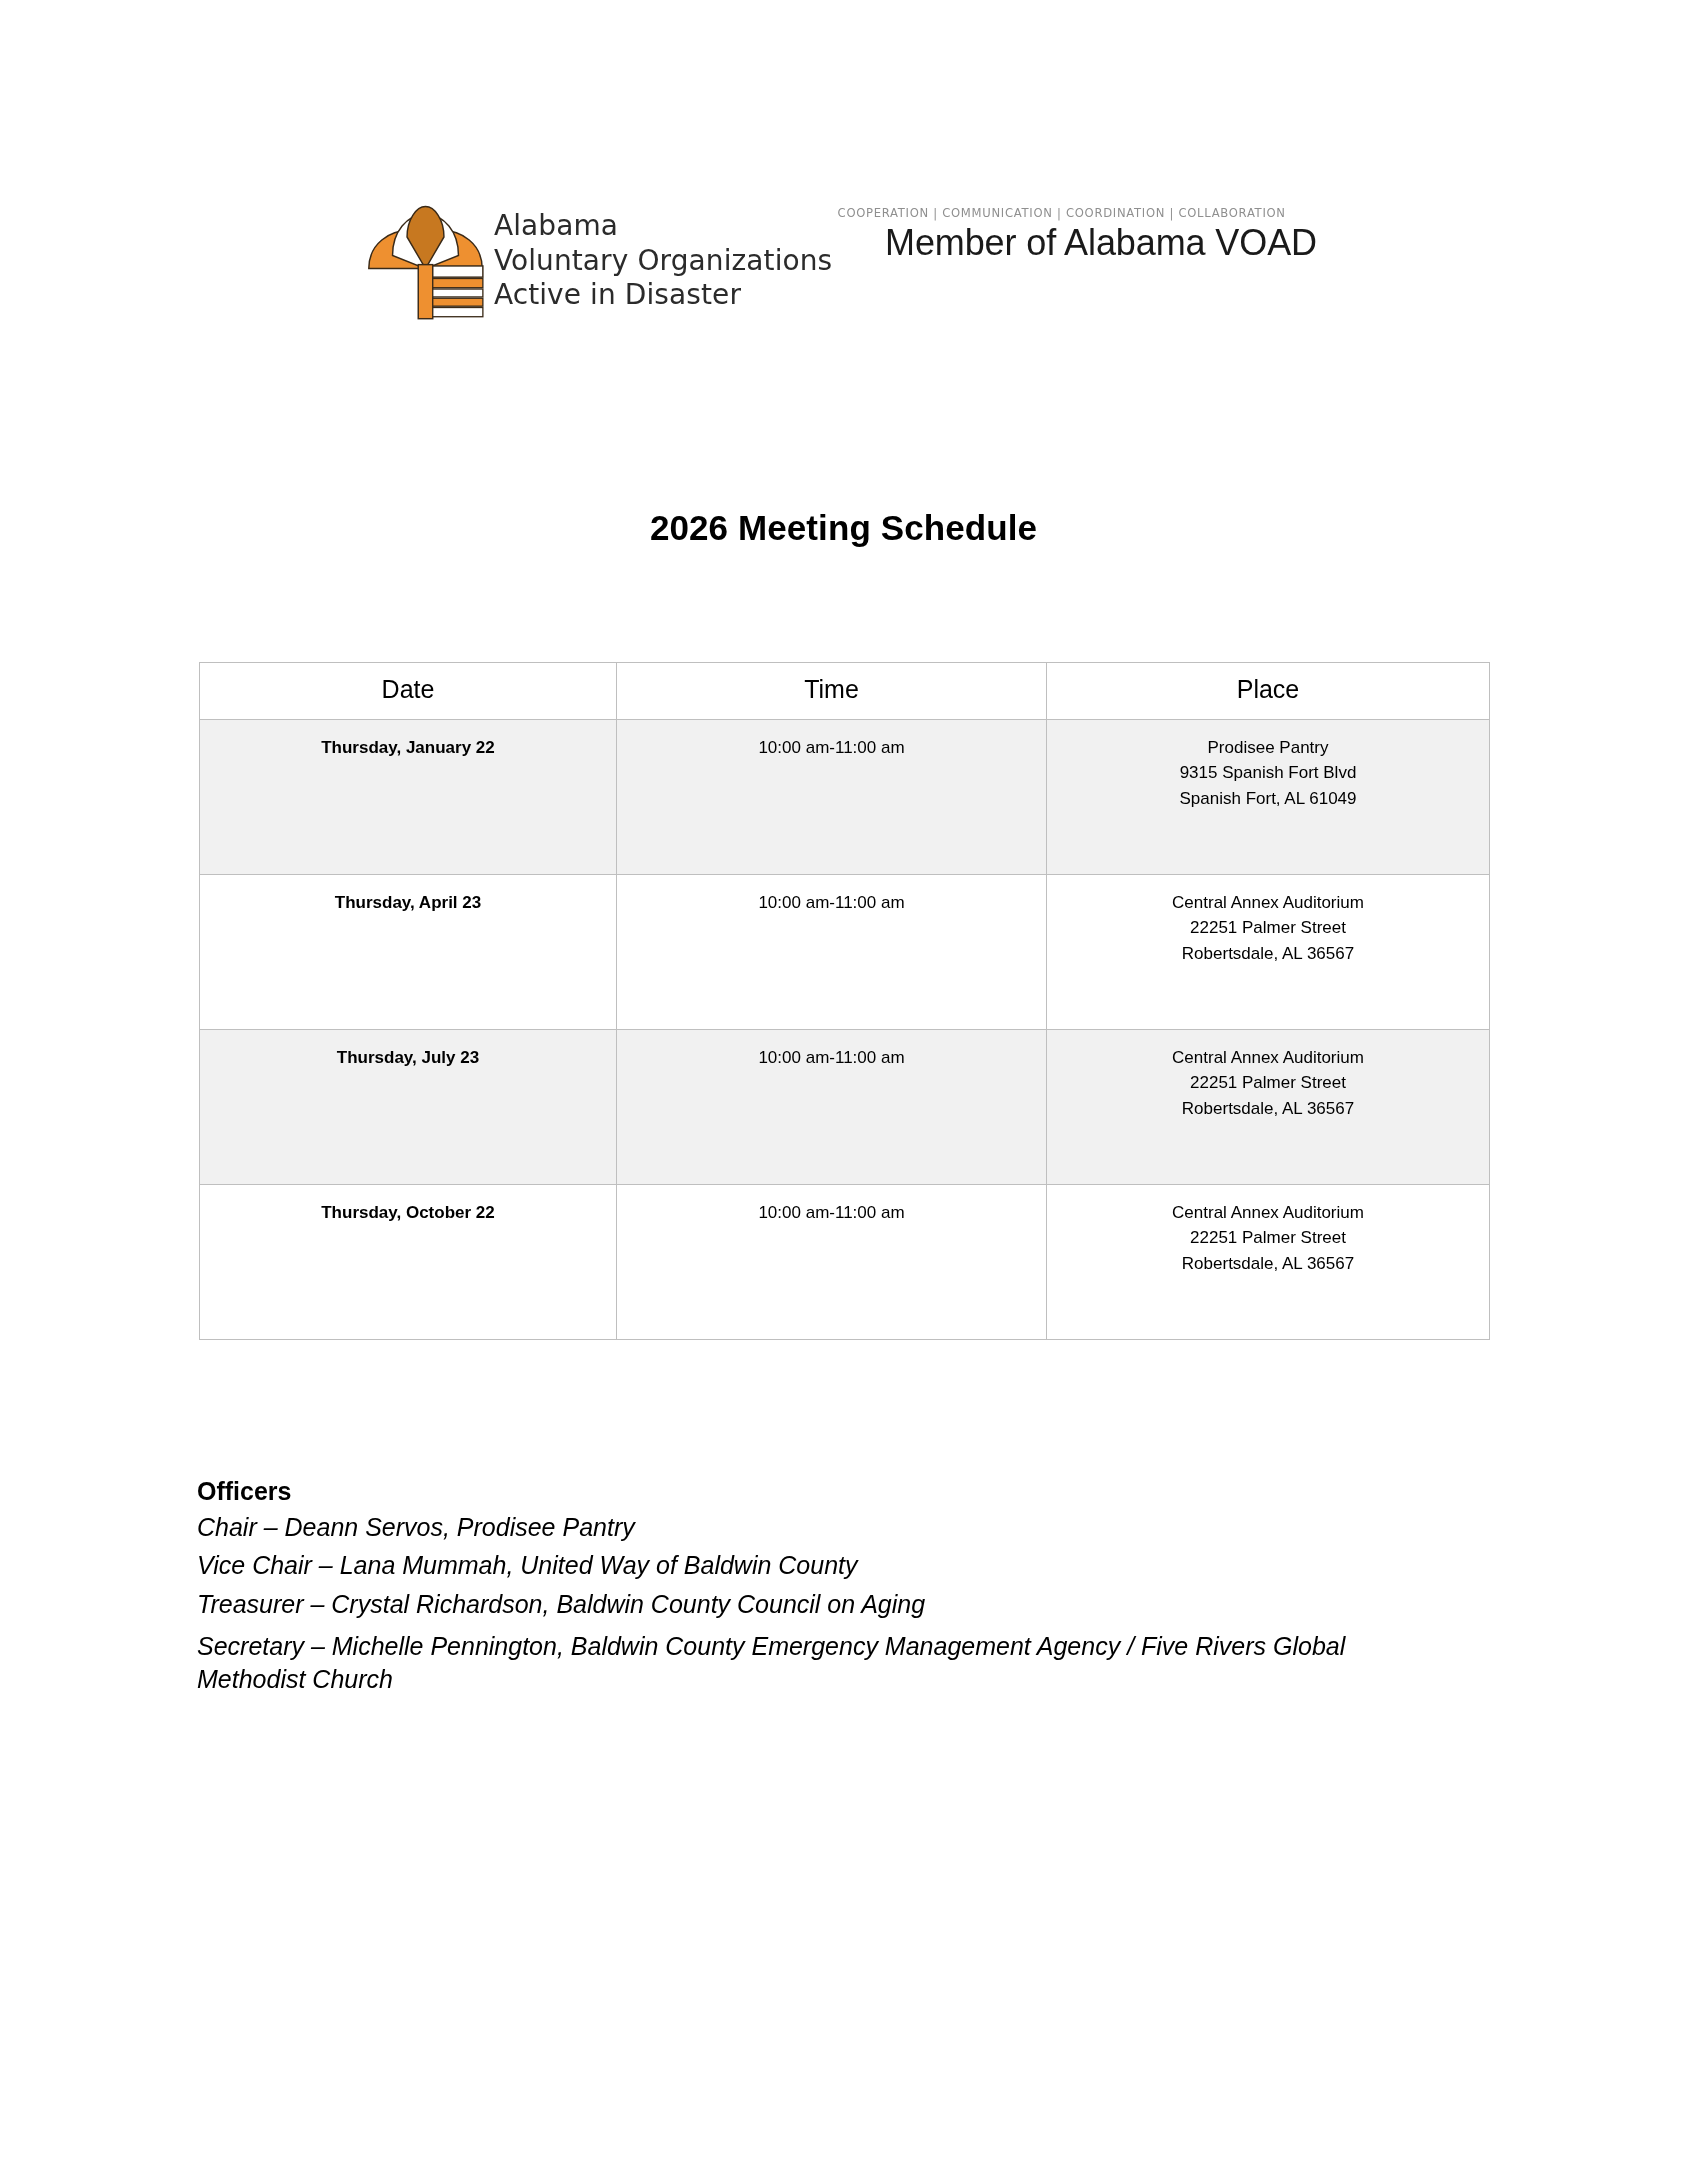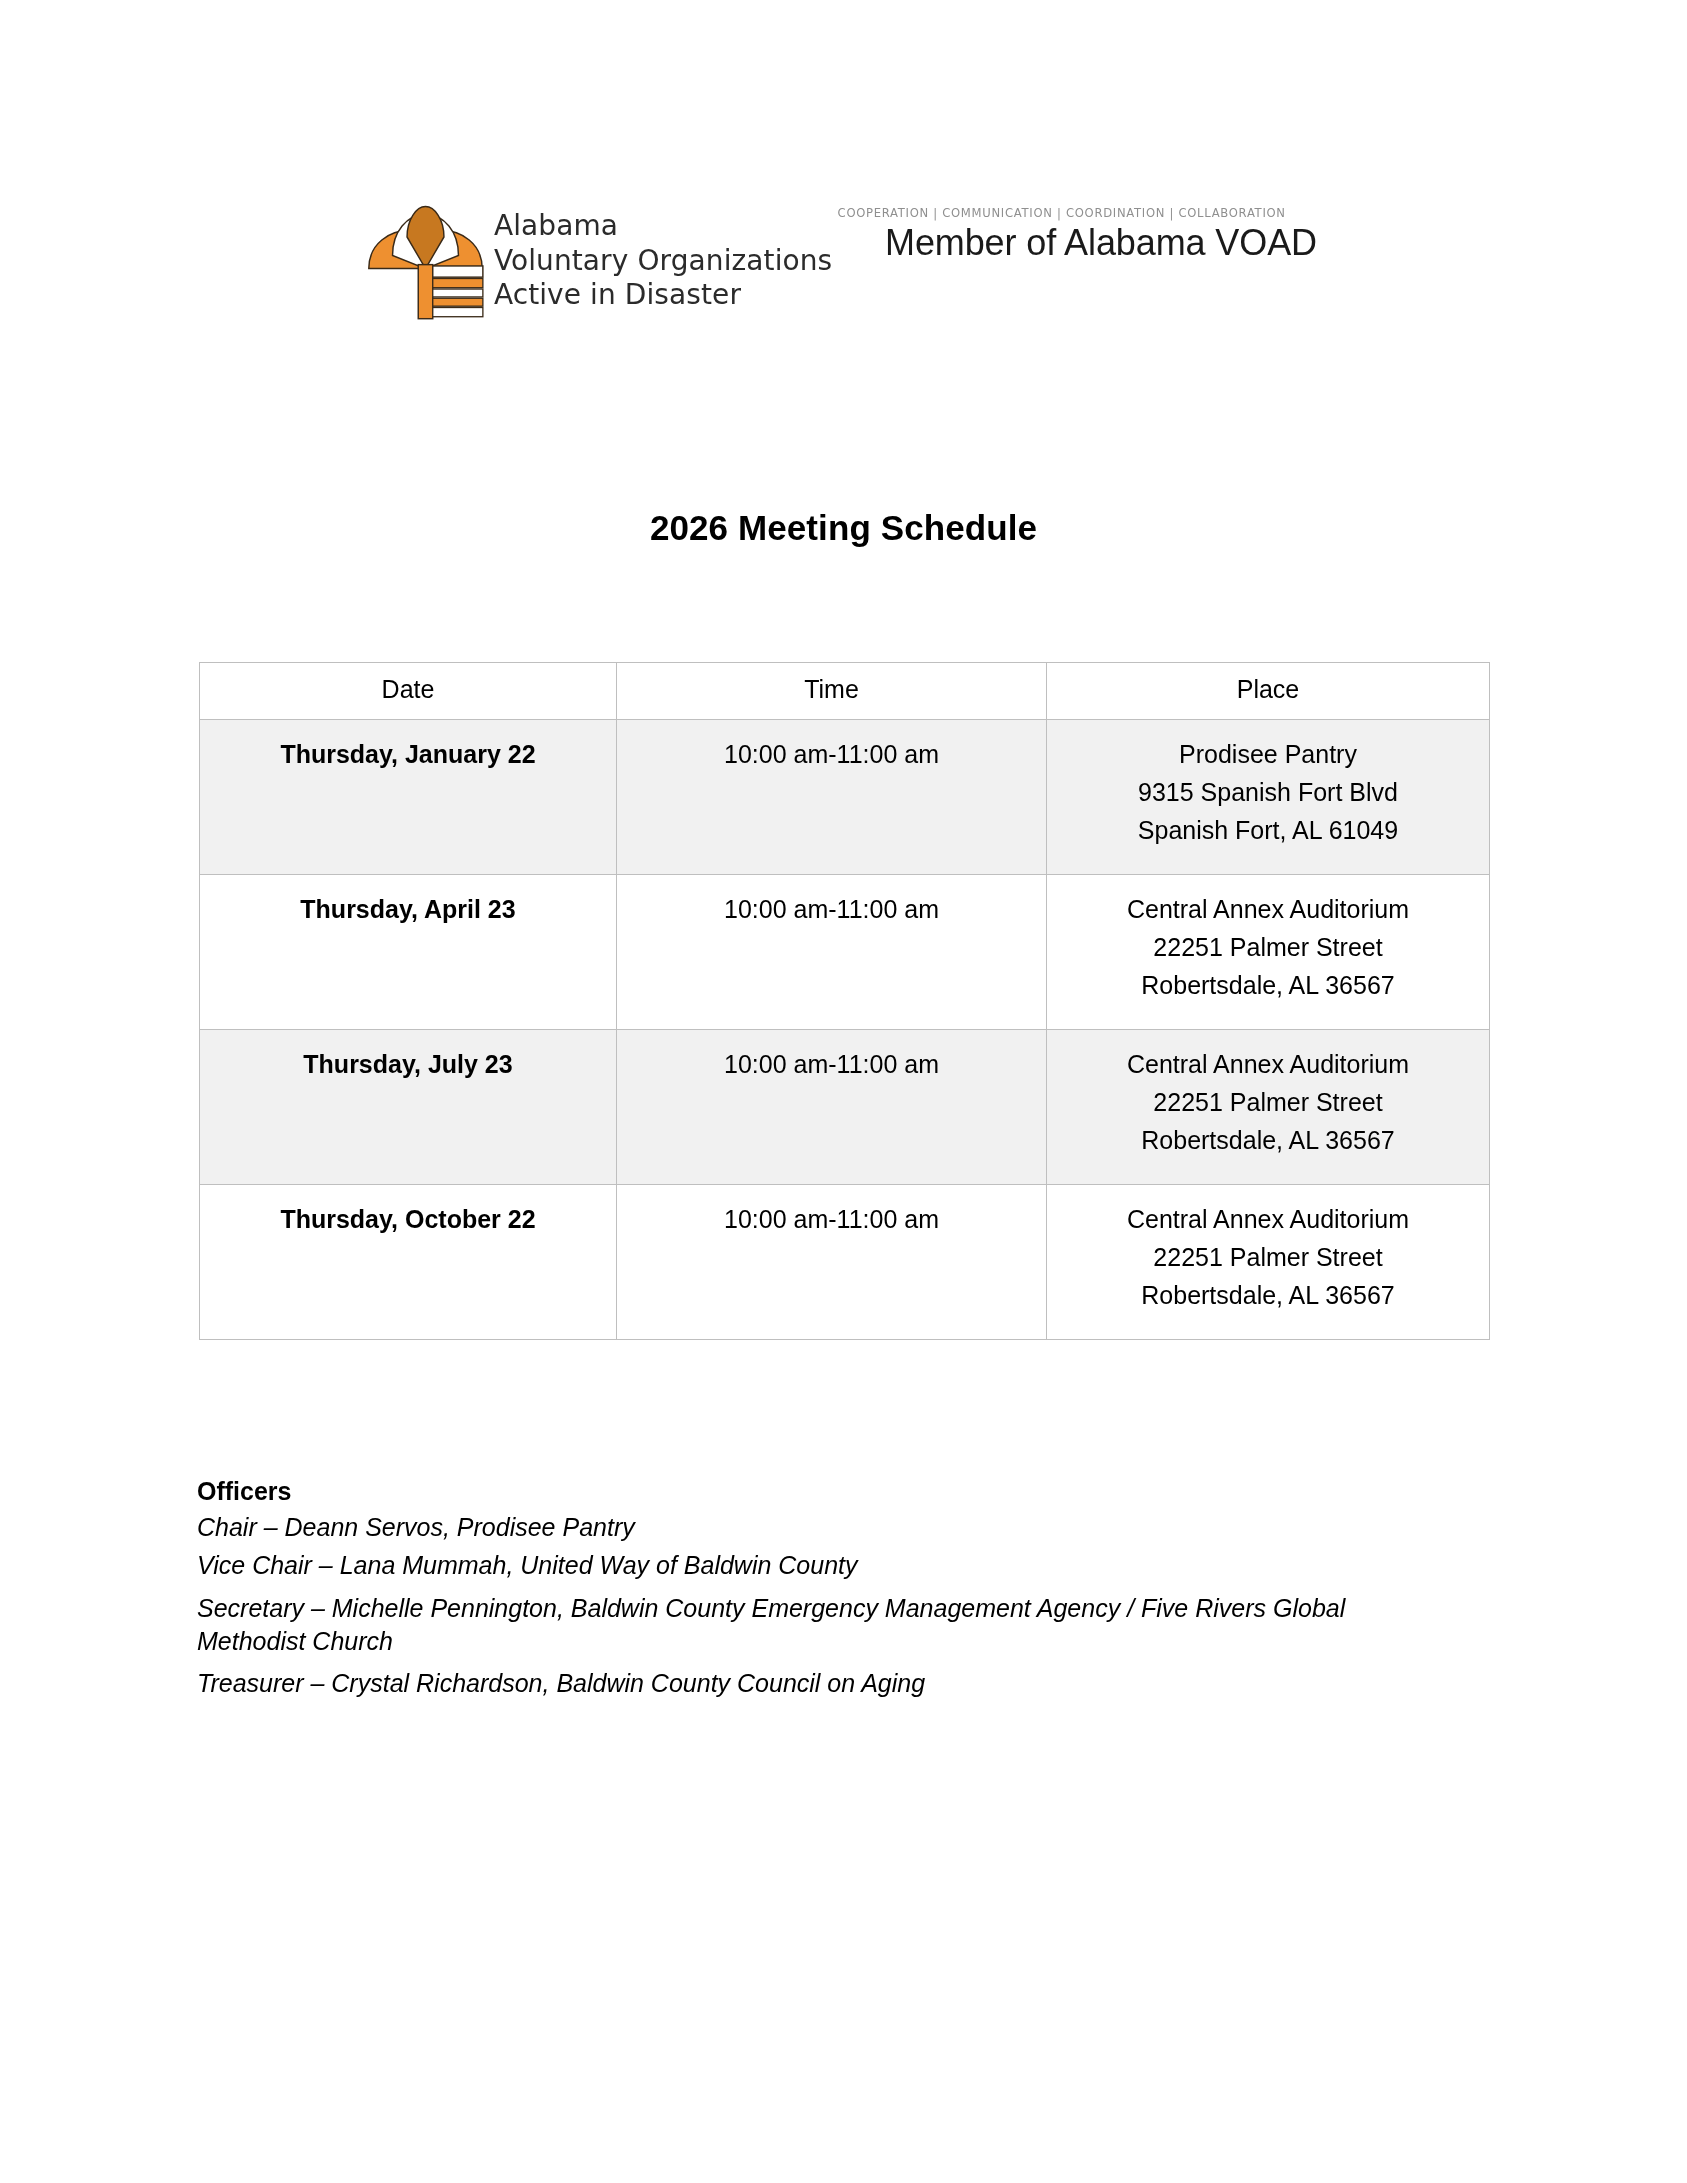--- a/index.html
+++ b/index.html
@@ -146,21 +146,21 @@
     color: #000000;
     padding-top: 12px;
     box-sizing: border-box;
   }
 
   .schedule-table tbody td {
     height: 155px;
     box-sizing: border-box;
     padding-top: 14.6px;
     font-family: "Liberation Sans", sans-serif;
-    font-size: 25px;
+    font-size: 17px;
     color: #000000;
     text-align: center;
     line-height: 1.52;
   }
   .schedule-table tbody tr.shaded td {
     background: #f1f1f1;
   }
   .schedule-table tbody td.date-cell {
     font-weight: bold;
   }
@@ -288,18 +288,18 @@
         </td>
       </tr>
 
     </tbody>
   </table>
 
   <div class="officers">
     <div class="officers-heading">Officers</div>
     <div class="officer-line">Chair – Deann Servos, Prodisee Pantry</div>
     <div class="officer-line">Vice Chair – Lana Mummah, United Way of Baldwin County</div>
+    <div class="officer-line">Treasurer – Crystal Richardson, Baldwin County Council on Aging</div>
     <div class="officer-line wrap" style="max-width:1244px;line-height:1.32;">Secretary – Michelle Pennington, Baldwin County Emergency Management Agency / Five Rivers Global Methodist Church</div>
-    <div class="officer-line">Treasurer – Crystal Richardson, Baldwin County Council on Aging</div>
   </div>
 
 </div>
 
 
 </body></html>

